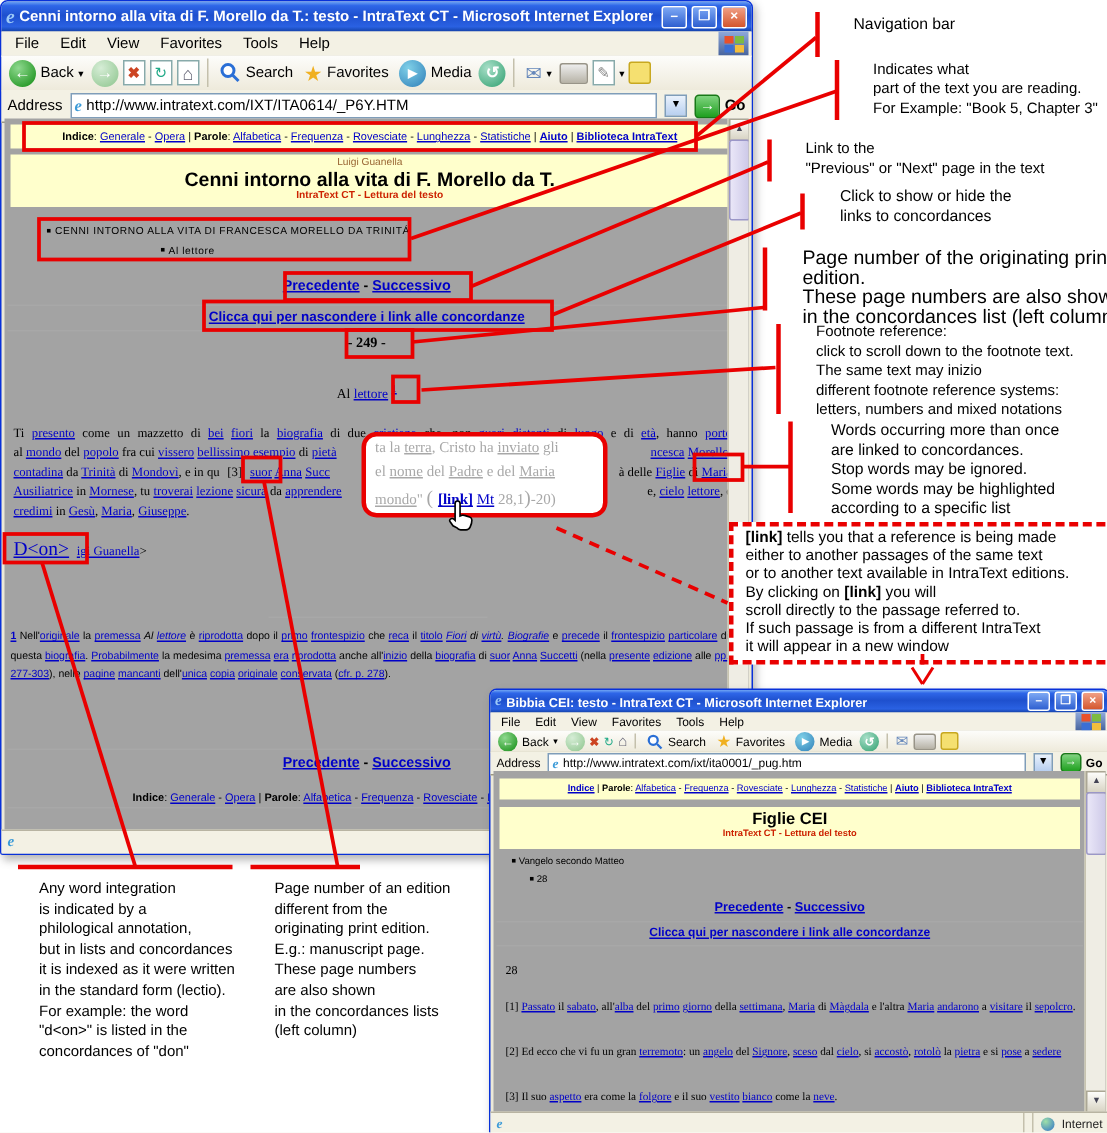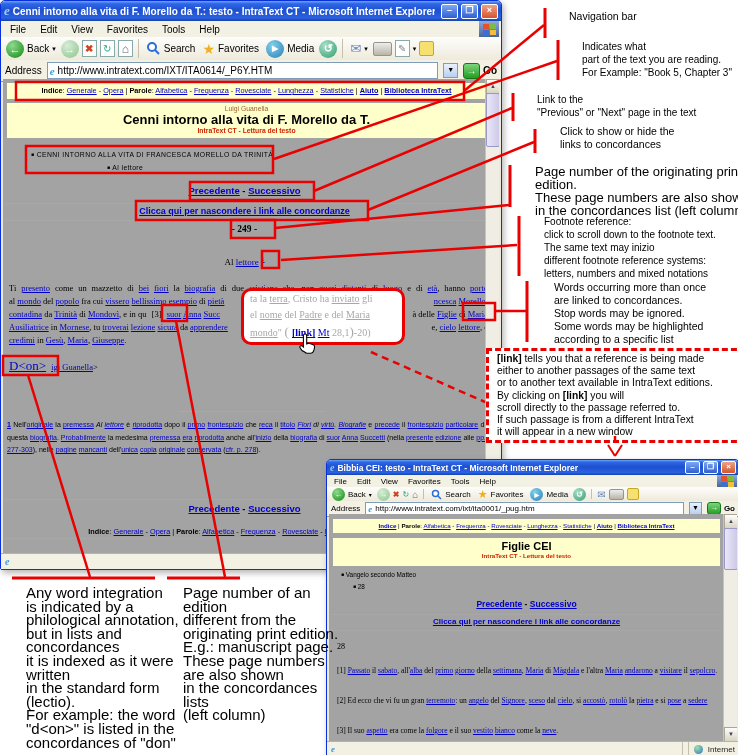--- a/index.html
+++ b/index.html
@@ -73,21 +73,21 @@
   .sg-g{color:#A8A8A8;}
   .sg-gl{color:#A8A8A8;text-decoration:underline;}
   .sg-k{font-size:13px;}
   .rightfrag{position:absolute;right:0;top:0;white-space:nowrap;}
   .paraline{position:absolute;left:6px;width:479px;height:13px;white-space:nowrap;}
   .quotebox{position:absolute;border:3px solid #E90000;border-radius:10px;background:#fff;}
   .qline{position:absolute;left:6px;white-space:nowrap;font-family:"Liberation Serif",serif;
          font-size:10px;color:#A8A8A8;}
   
   .ann{position:absolute;font-size:10.5px;line-height:13px;color:#000;white-space:pre-line;z-index:30;padding-left:16px;}
-  .annbig{font-size:15px;line-height:13.6px;}
+  .annbig{font-size:10px;line-height:13.6px;}
   .dashbox{position:absolute;border:3px dashed #E90000;background:#fff;z-index:30;
            font-size:10.3px;line-height:12.2px;white-space:pre-line;padding:2px 2px 2px 8px;}
   #redsvg{position:absolute;left:0;top:0;z-index:40;pointer-events:none;}
   #hand{position:absolute;z-index:45;}
   .small .mbar,.small .tlbar,.small .abar{font-size:8px;}
   .small .mitem{padding:0 5px;}
   .small .cicon{width:13px;height:13px;font-size:8px;}
   .small .wbtn{width:13px;height:11px;font-size:8px;line-height:9px;}
   .small .afield{height:11px;}
   .small .gicon{width:12px;height:11px;line-height:10px;font-size:8px;}

